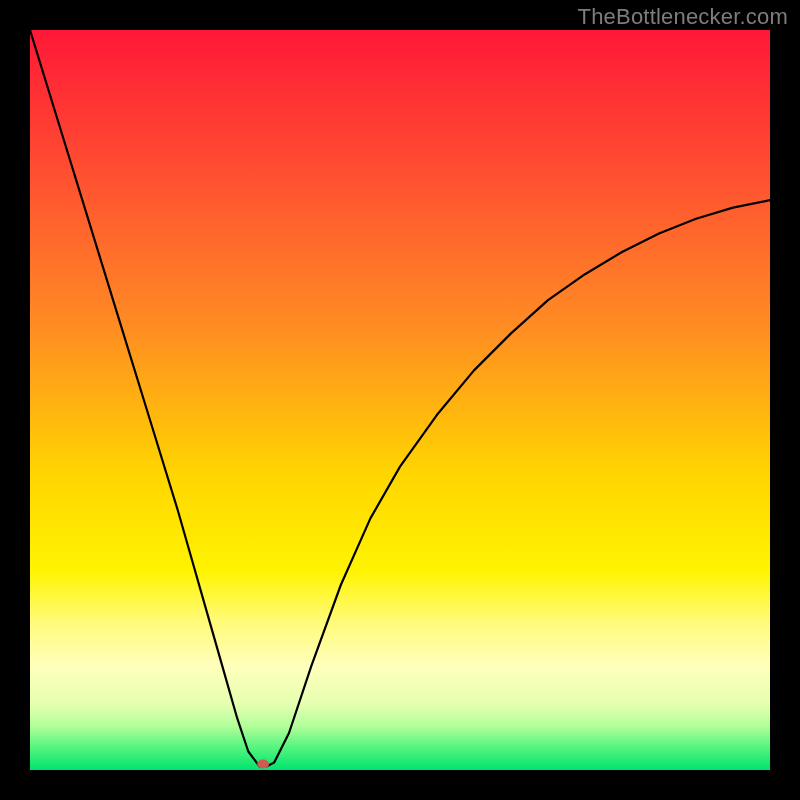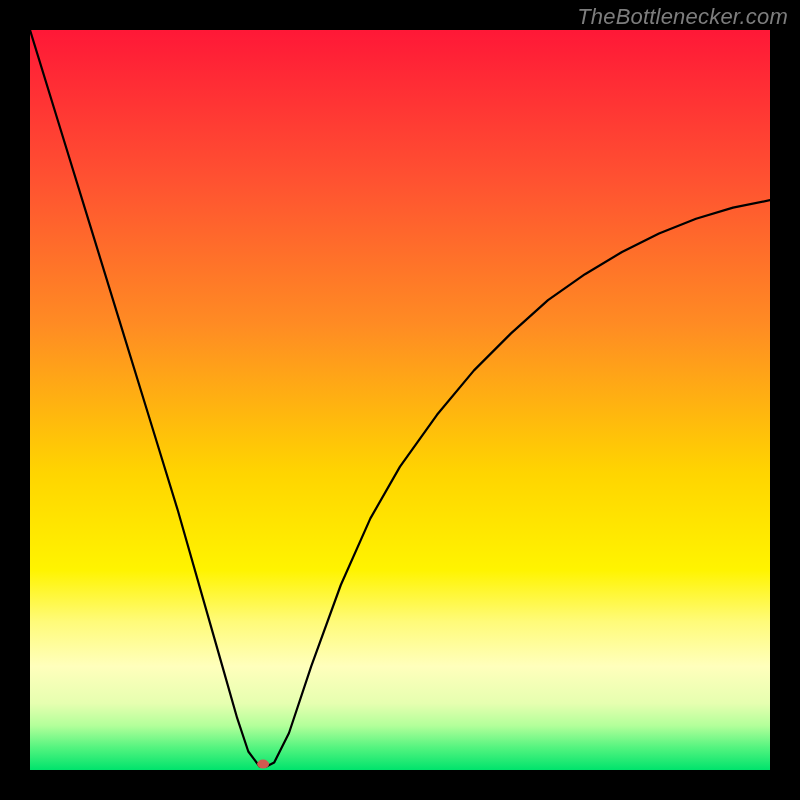--- a/index.html
+++ b/index.html
@@ -9,21 +9,20 @@
     height: 800px;
     background: #000000;
     font-family: Arial, Helvetica, sans-serif;
     overflow: hidden;
   }
   .frame {
     position: relative;
     width: 800px;
     height: 800px;
     background: #000000;
-    font-style: italic;
   }
   .watermark {
     position: absolute;
     top: 4px;
     right: 12px;
     color: #7d7d7d;
     font-size: 22px;
     font-weight: 400;
     letter-spacing: 0.2px;
     user-select: none;

